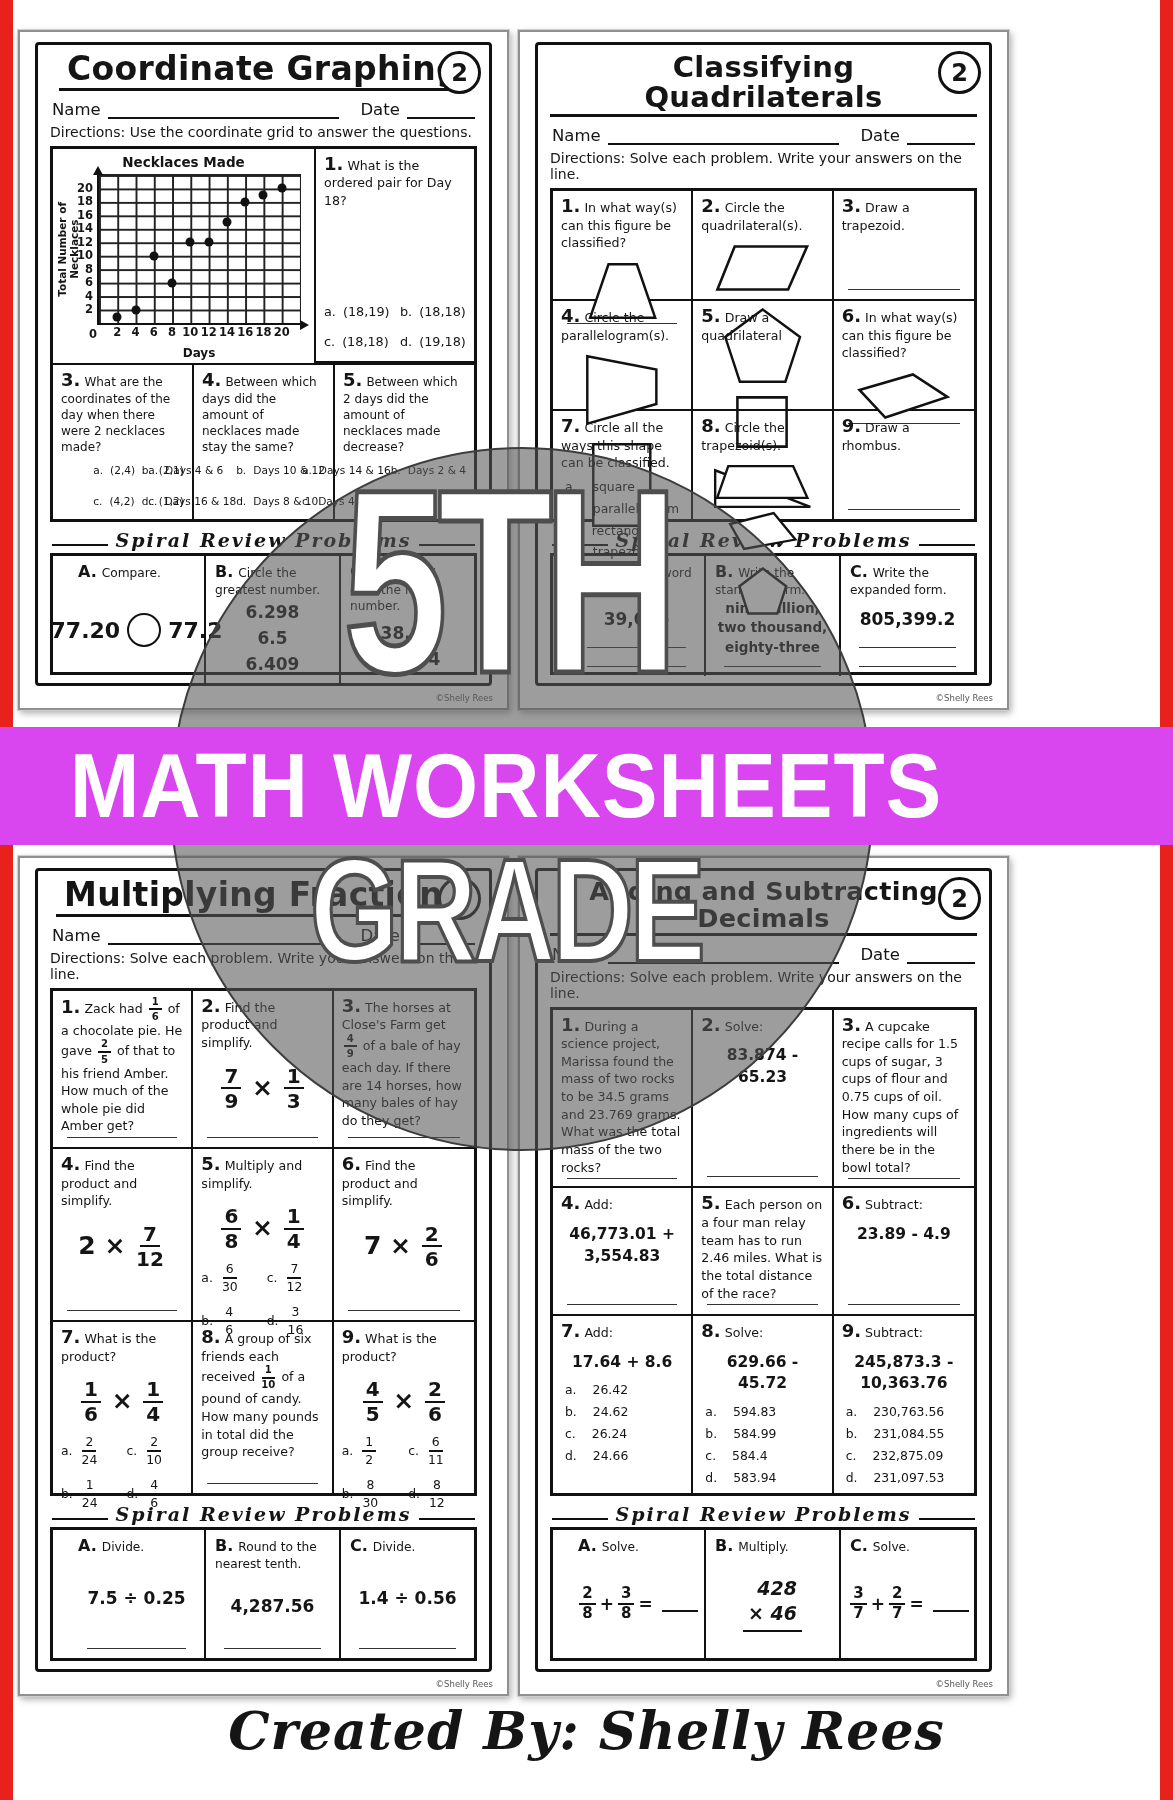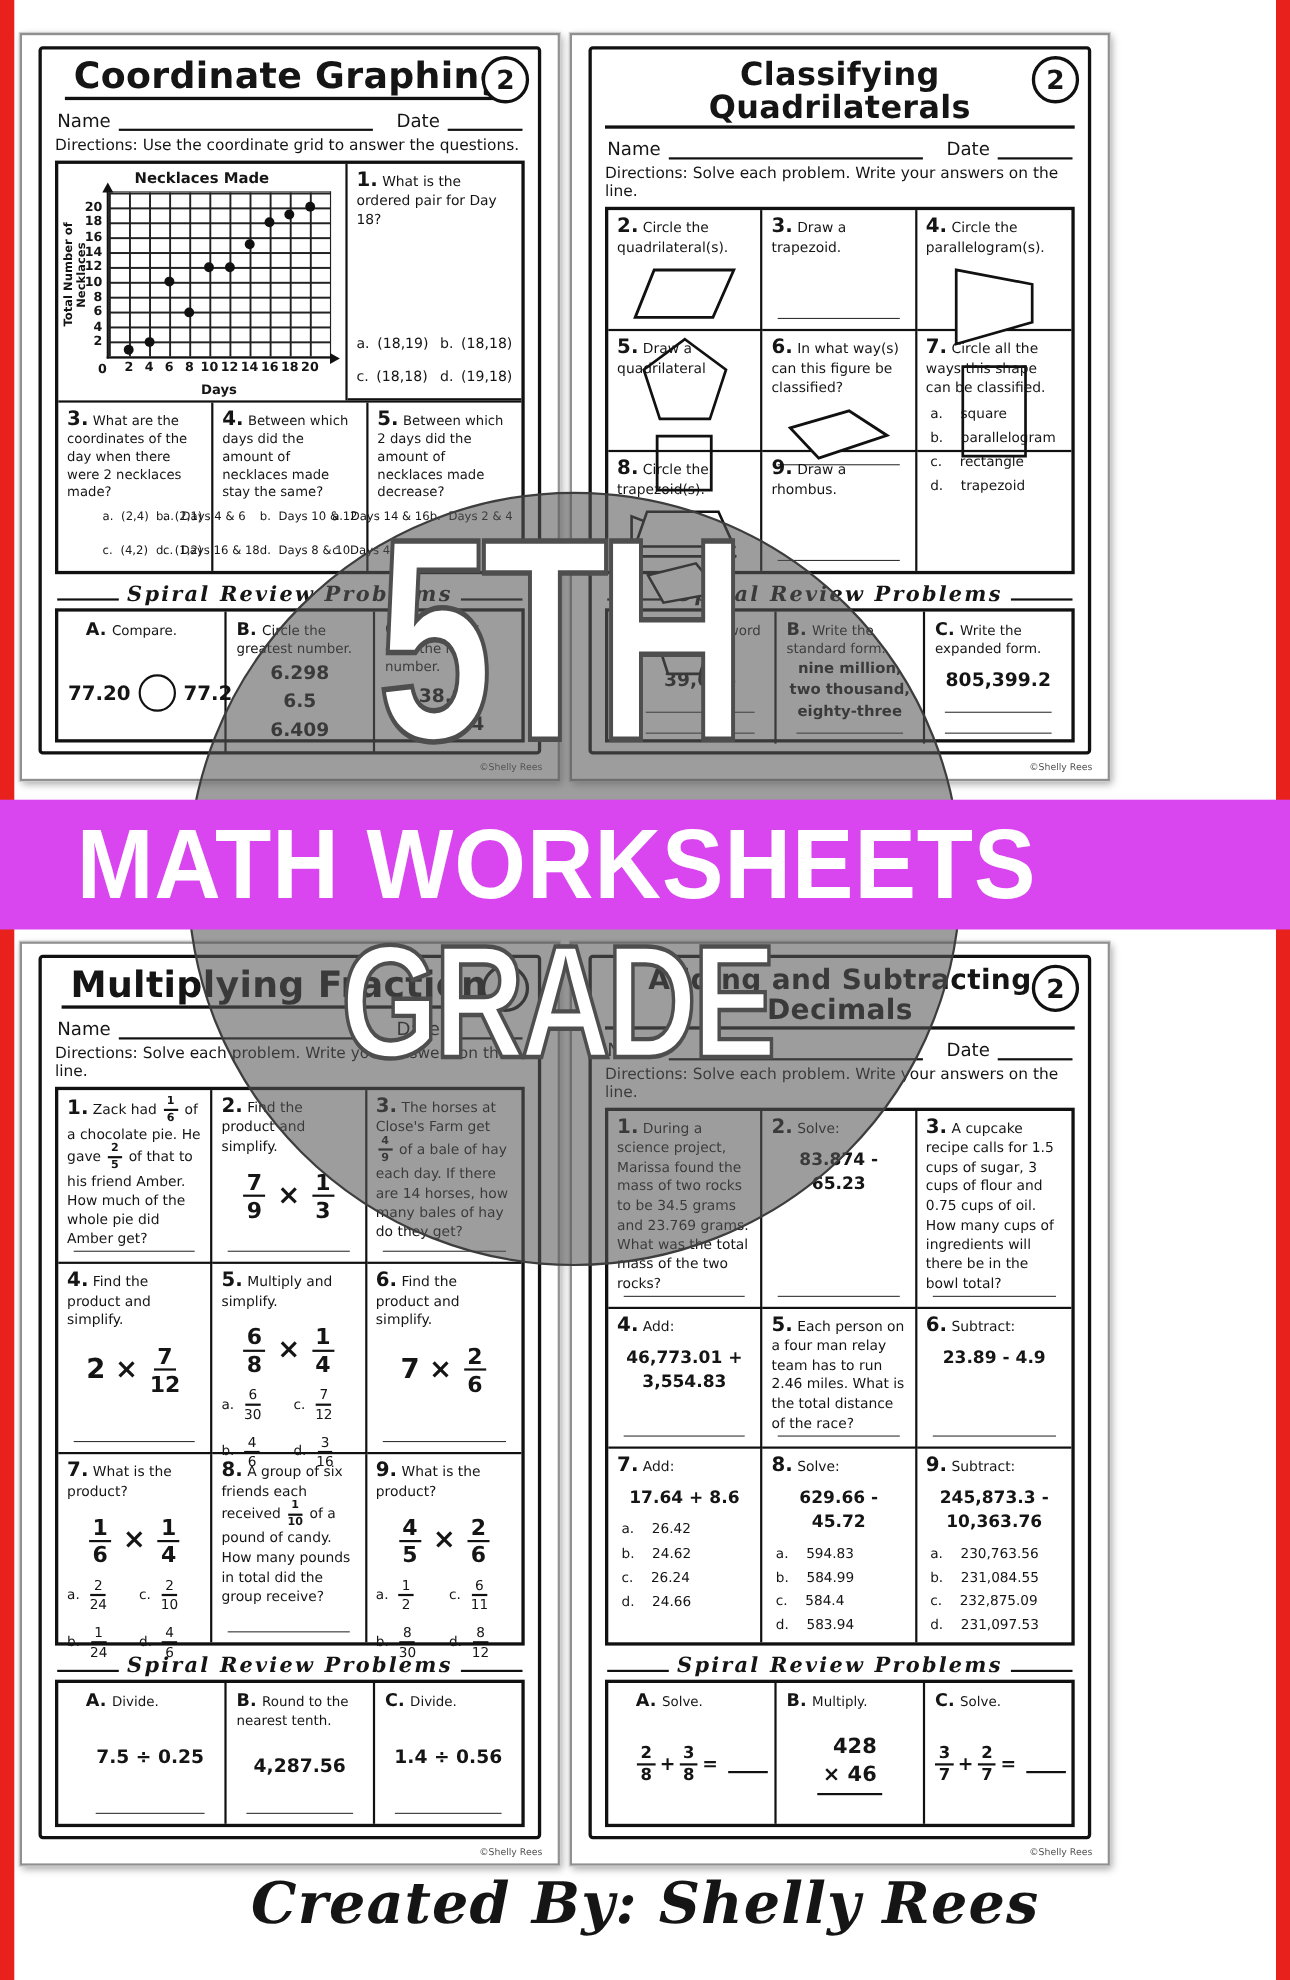--- a/index.html
+++ b/index.html
@@ -112,27 +112,27 @@
   .spiral-head::before,.spiral-head::after{content:"";flex:1;border-bottom:2px solid #111;margin-bottom:5px;}
   .spiral-box{display:grid;grid-template-columns:1fr 1fr 1fr;border:3px solid #111;padding-left:16px;}
   .page-tl .spiral-box,.page-tr .spiral-box{height:116px;}
   .page-bl .spiral-box,.page-br .spiral-box{height:128px;}
   .scell{padding:6px 9px 7px;display:flex;flex-direction:column;min-width:0;}
   .scell+.scell{border-left:2.5px solid #111;}
   .sprompt{font-size:12.2px;line-height:1.3;}
   .slettr{font-size:16px;font-weight:bold;margin-right:5px;}
   .sbody{flex:1;display:flex;flex-direction:column;align-items:center;justify-content:center;
          text-align:center;font-weight:bold;}
-  .cmp{font-size:18px;display:flex;align-items:center;justify-content:center;text-align:center;}
+  .cmp{font-size:22px;display:flex;align-items:center;justify-content:center;text-align:center;}
   .cmp-circle{width:30px;height:30px;border:2.5px solid #111;border-radius:50%;margin:0 7px;flex:none;}
   .stackv{font-size:17px;line-height:1.55;}
   .exprv{font-size:17px;}
   .wordsv{font-size:13.5px;font-weight:600;line-height:1.45;}
   .stackmul{display:inline-block;text-align:right;font-size:19px;line-height:1.35;
-            border-bottom:2.5px solid #111;padding:0 5px 3px;}
+            border-bottom:2.5px solid #111;padding:0 5px 3px;font-style:italic;}
   .fraceq{font-size:17px;display:flex;align-items:center;justify-content:center;}
   .fraceq .frac{font-size:15px;margin:0 4px;}
   .eqline{display:inline-block;width:36px;border-bottom:2px solid #111;height:15px;margin-left:9px;}
   .scell .ansline{width:85%;align-self:center;margin:9px 0 2px;flex:none;}
   .scell .ansline+.ansline{margin-top:16px;}
 
   
   .overlay-circle{position:absolute;left:170px;top:447px;width:700px;height:700px;border-radius:50%;
         background:rgba(86,86,86,.58);border:2.5px solid #3d3d3d;z-index:5;}
   .banner{position:absolute;top:727px;left:0;right:0;height:118px;z-index:6;display:flex;align-items:center;}
@@ -293,20 +293,29 @@
       </div>
       <div class="namedate">
         <span>Name</span>
           <span class="nline"></span>
         <span class="dlabel">Date</span>
           <span class="dline"></span>
       </div>
       <div class="directions">Directions: Solve each problem.  Write your answers on the line.</div>
       <div class="qarea grid3" id="qarea-tr">
           <div class="qcell">
+            <div class="qtext"><span class="qnum">1.</span>In what way(s) can this figure be classified?</div>
+            <div class="shape-row">
+              <svg viewBox="0 0 100 72" style="height: 60px; width: 83.3333px;">
+                <polygon points="33,4 67,4 89,68 11,68"></polygon>
+              </svg>
+            </div>
+            <div class="ansline"></div>
+          </div>
+          <div class="qcell">
             <div class="qtext"><span class="qnum">2.</span>Circle the quadrilateral(s).</div>
             <div class="shape-row">
               <svg viewBox="0 0 112 58" style="height: 50px; width: 96.5517px;">
                 <polygon points="24,4 108,4 86,54 4,54"></polygon>
               </svg>
               <svg viewBox="0 0 100 96" style="height: 78px; width: 81.25px;">
                 <polygon points="50,3 96,37 78,92 22,92 4,37"></polygon>
               </svg>
             </div>
             <div class="shape-row">

